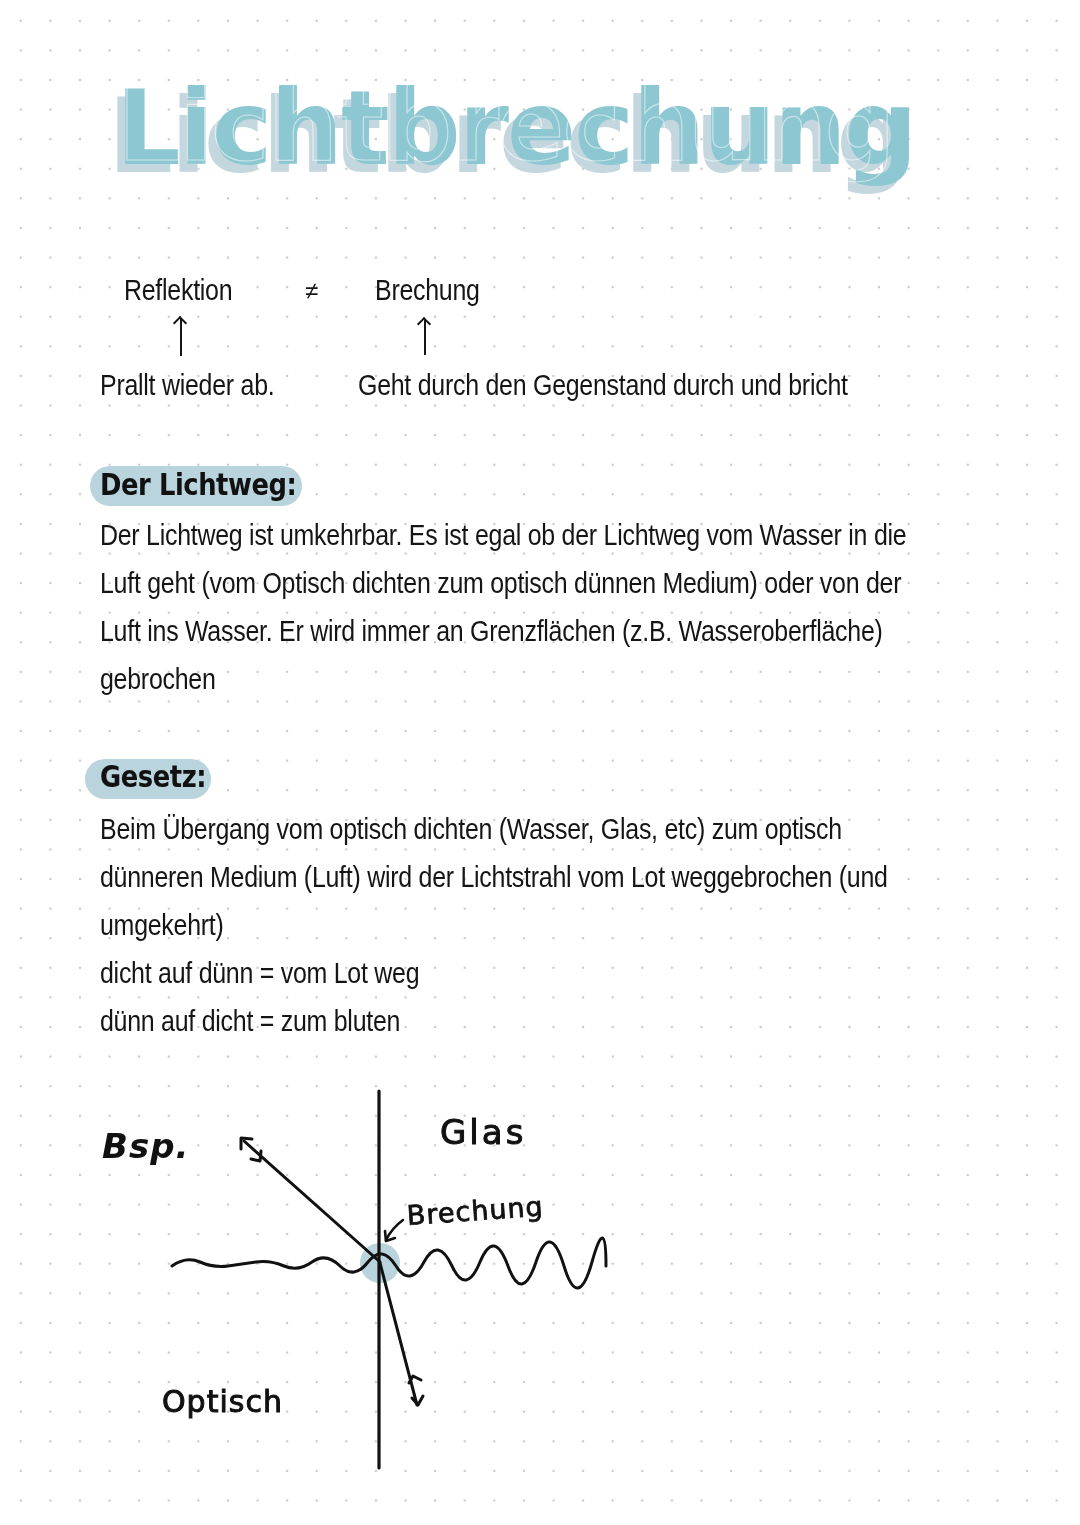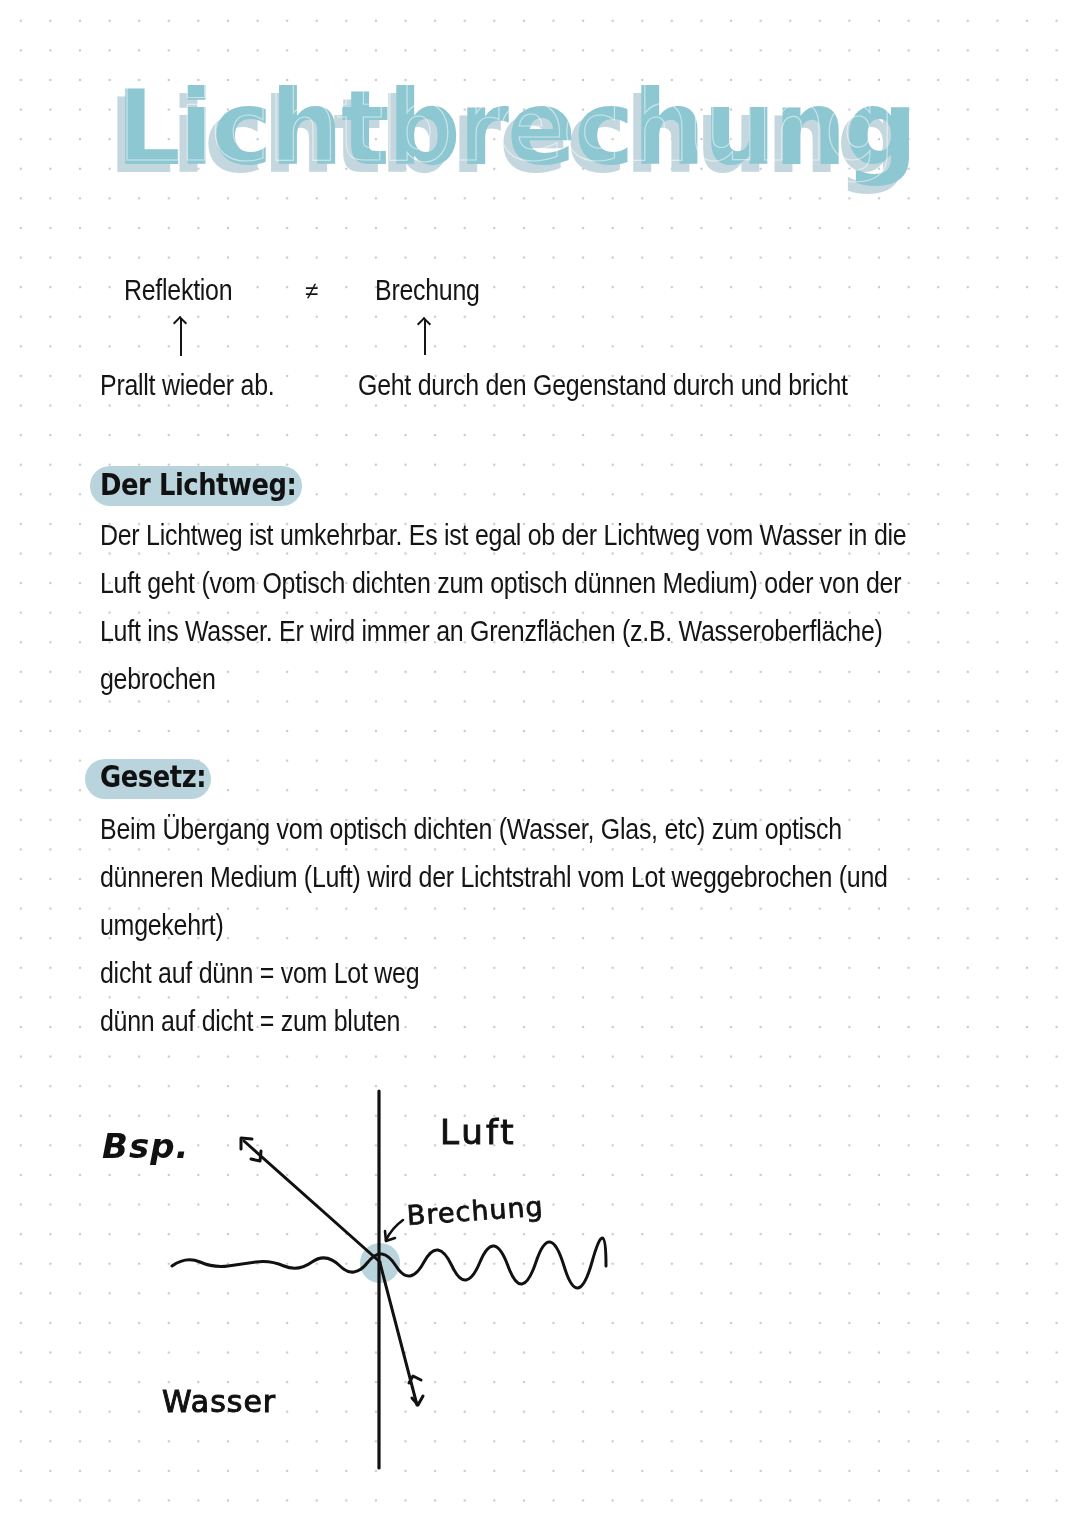--- a/index.html
+++ b/index.html
@@ -166,22 +166,22 @@
 <div class="heading" style="left:100px; top:757px;">Gesetz:</div>
 <div class="para hand" style="top:805px;">
   <span class="line">Beim Übergang vom optisch dichten (Wasser, Glas, etc) zum optisch</span>
   <span class="line">dünneren Medium (Luft) wird der Lichtstrahl vom Lot weggebrochen (und</span>
   <span class="line">umgekehrt)</span>
   <span class="line">dicht auf dünn = vom Lot weg</span>
   <span class="line">dünn auf dicht = zum bluten</span>
 </div>
 
 <div class="diagram-label" style="left:102px; top:1090px; font-size:34px; font-style:italic;margin-top:36px;">Bsp.</div>
-<div class="diagram-label" style="left:440px; top:1112px; font-size:34px; font-weight:normal; -webkit-text-stroke:1px #111; letter-spacing:3px;">Luft</div>
-<div class="diagram-label" style="left:162px; top:1384px; font-size:30px; font-weight:normal; -webkit-text-stroke:1px #111; letter-spacing:1px;">Wasser</div>
+<div class="diagram-label" style="left:440px; top:1112px; font-size:34px; font-weight:normal; -webkit-text-stroke:1px #111; letter-spacing:3px;">Glas</div>
+<div class="diagram-label" style="left:162px; top:1384px; font-size:30px; font-weight:normal; -webkit-text-stroke:1px #111; letter-spacing:1px;">Optisch</div>
 <div class="diagram-label" style="left:408px; top:1200px; font-size:27px; font-weight:normal; -webkit-text-stroke:0.8px #111; transform:rotate(-4deg); transform-origin:left bottom;">Brechung</div>
 
 <svg class="diagram" width="1080" height="1525" viewBox="0 0 1080 1525">
 
   <circle cx="380" cy="1263" r="20" fill="#b9d4dd"></circle>
 
   <line x1="379" y1="1091" x2="379" y2="1468" stroke="#111" stroke-width="3.2" stroke-linecap="round"></line>
 
   <path d="M172 1266
            q 14 -10 28 -4 t 28 4 t 28 -4 t 28 4 t 28 -4 t 28 4 t 28 -4 t 28 4 t 28 -4 t 28 4 t 28 -4 t 28 4 t 28 -4 t 28 4 t 28 -4 t 14 4" fill="none" stroke="#111" stroke-width="3" stroke-linecap="round"></path>

